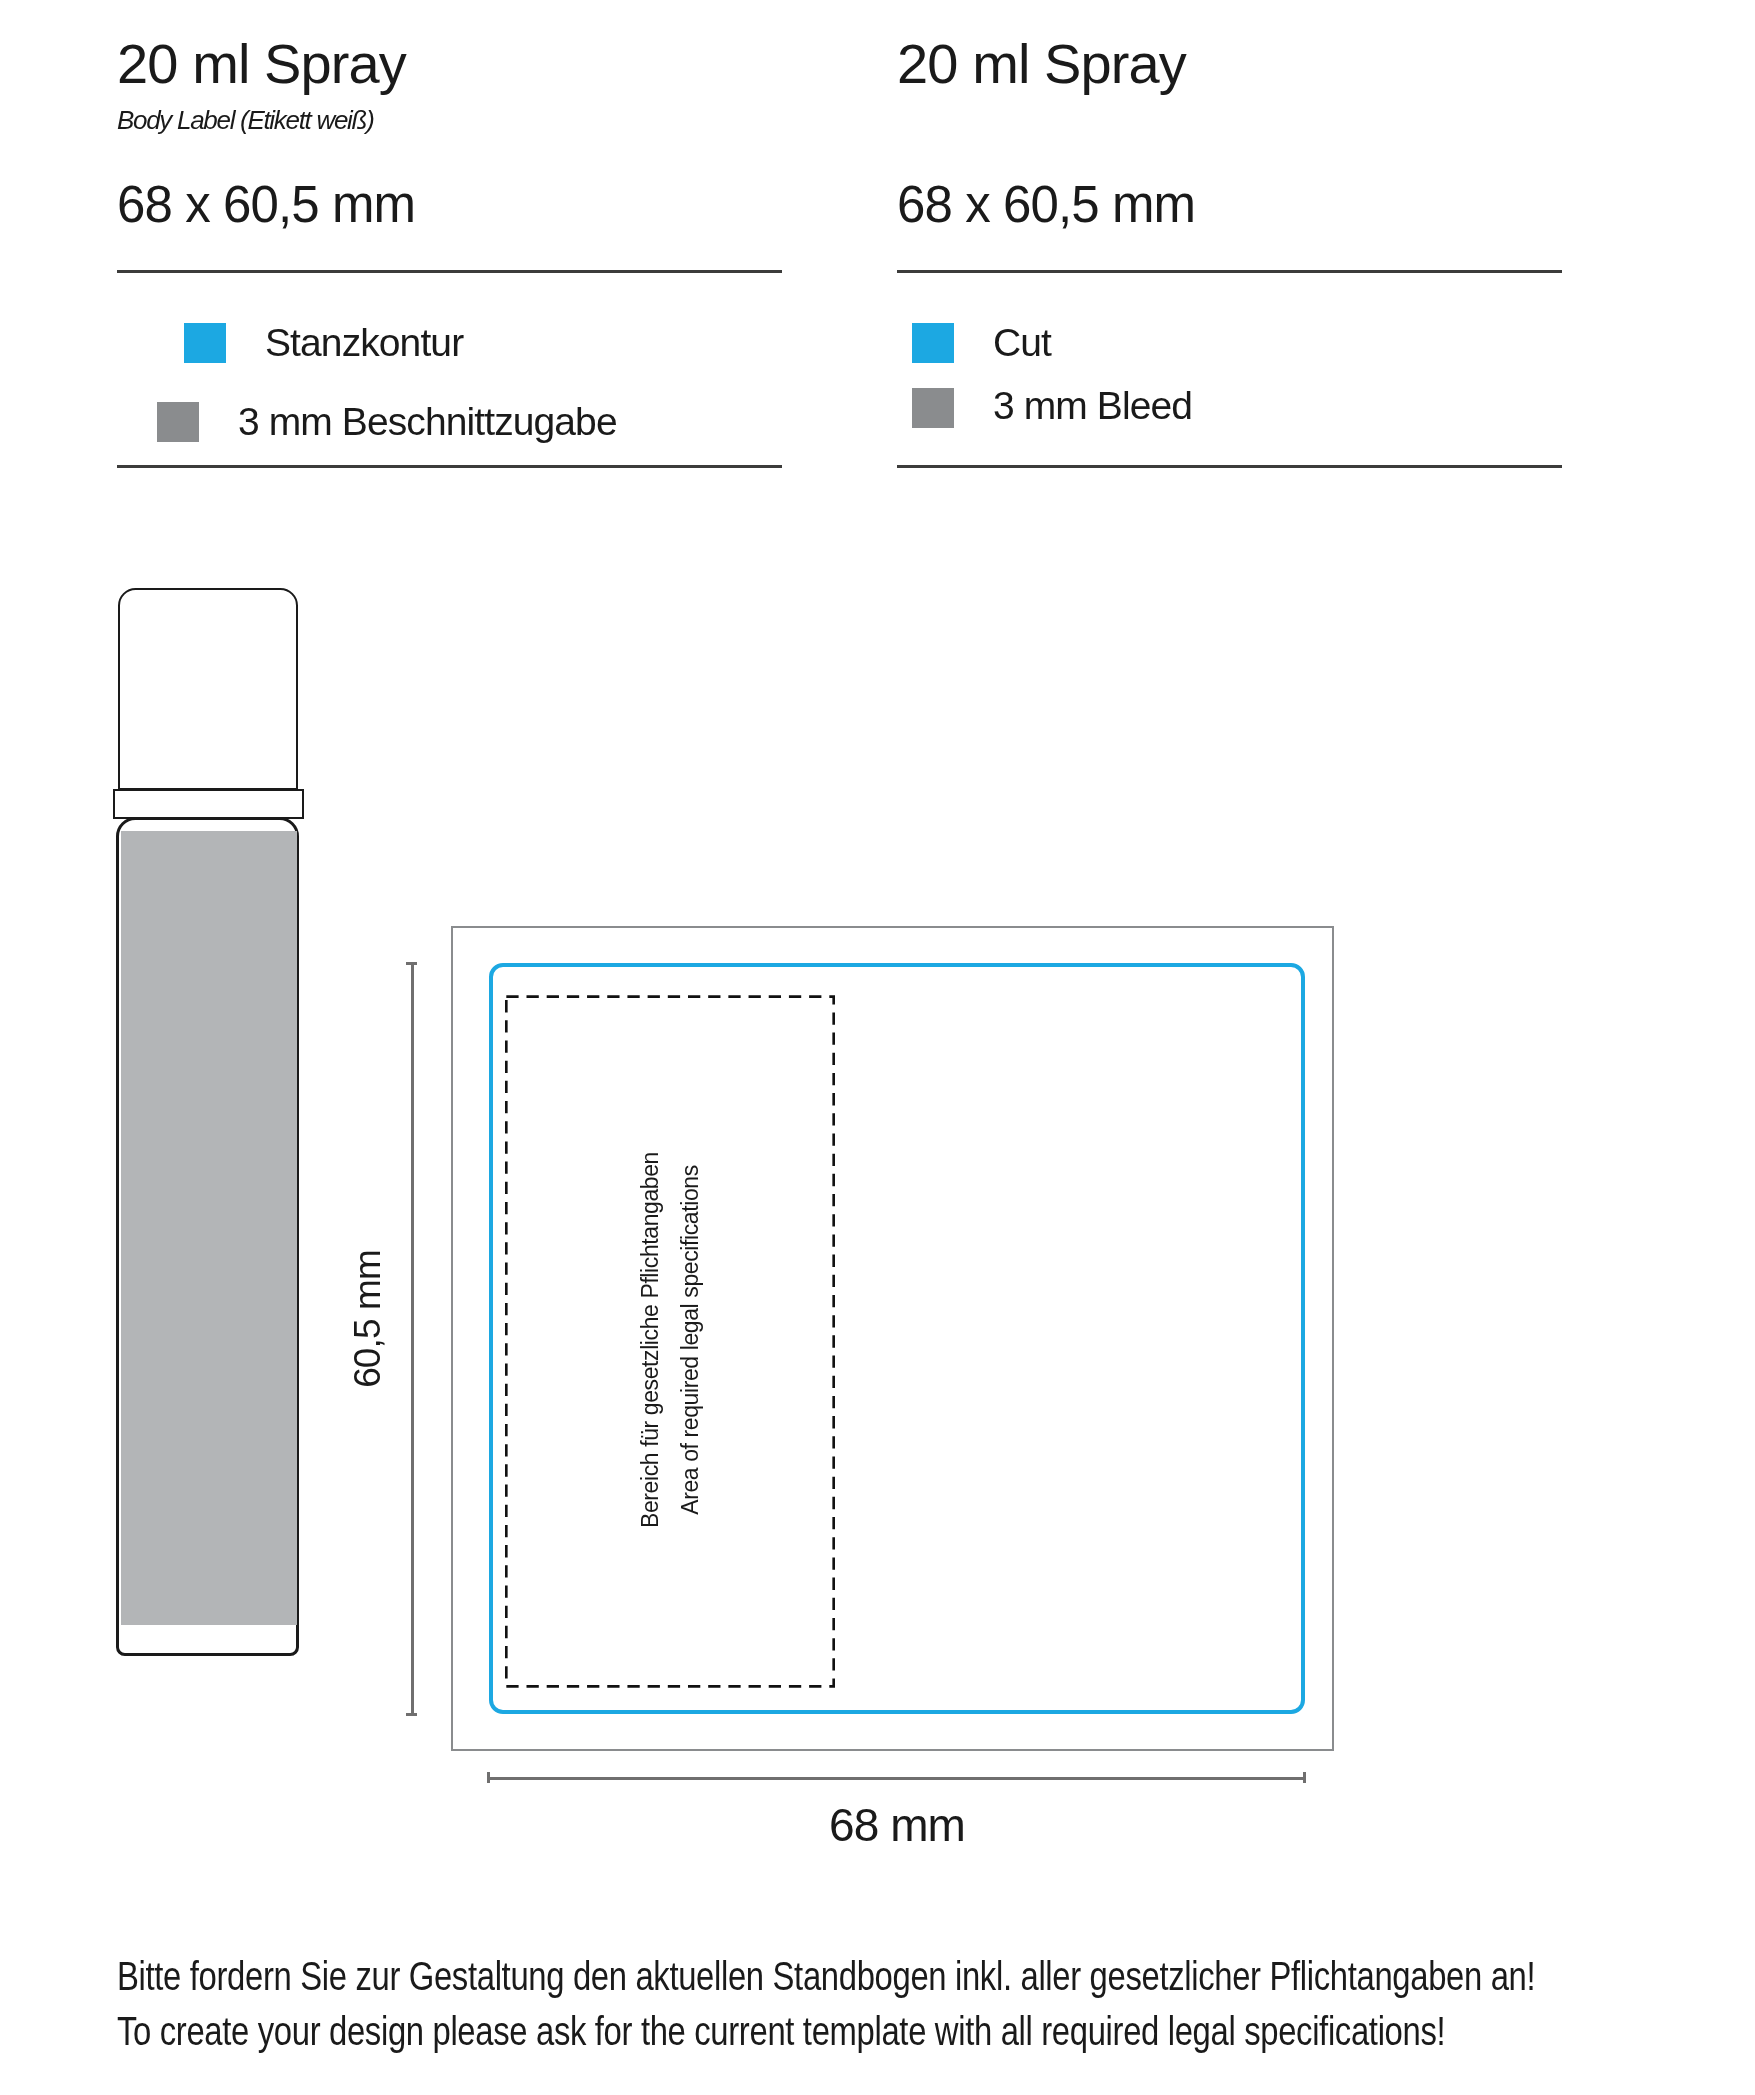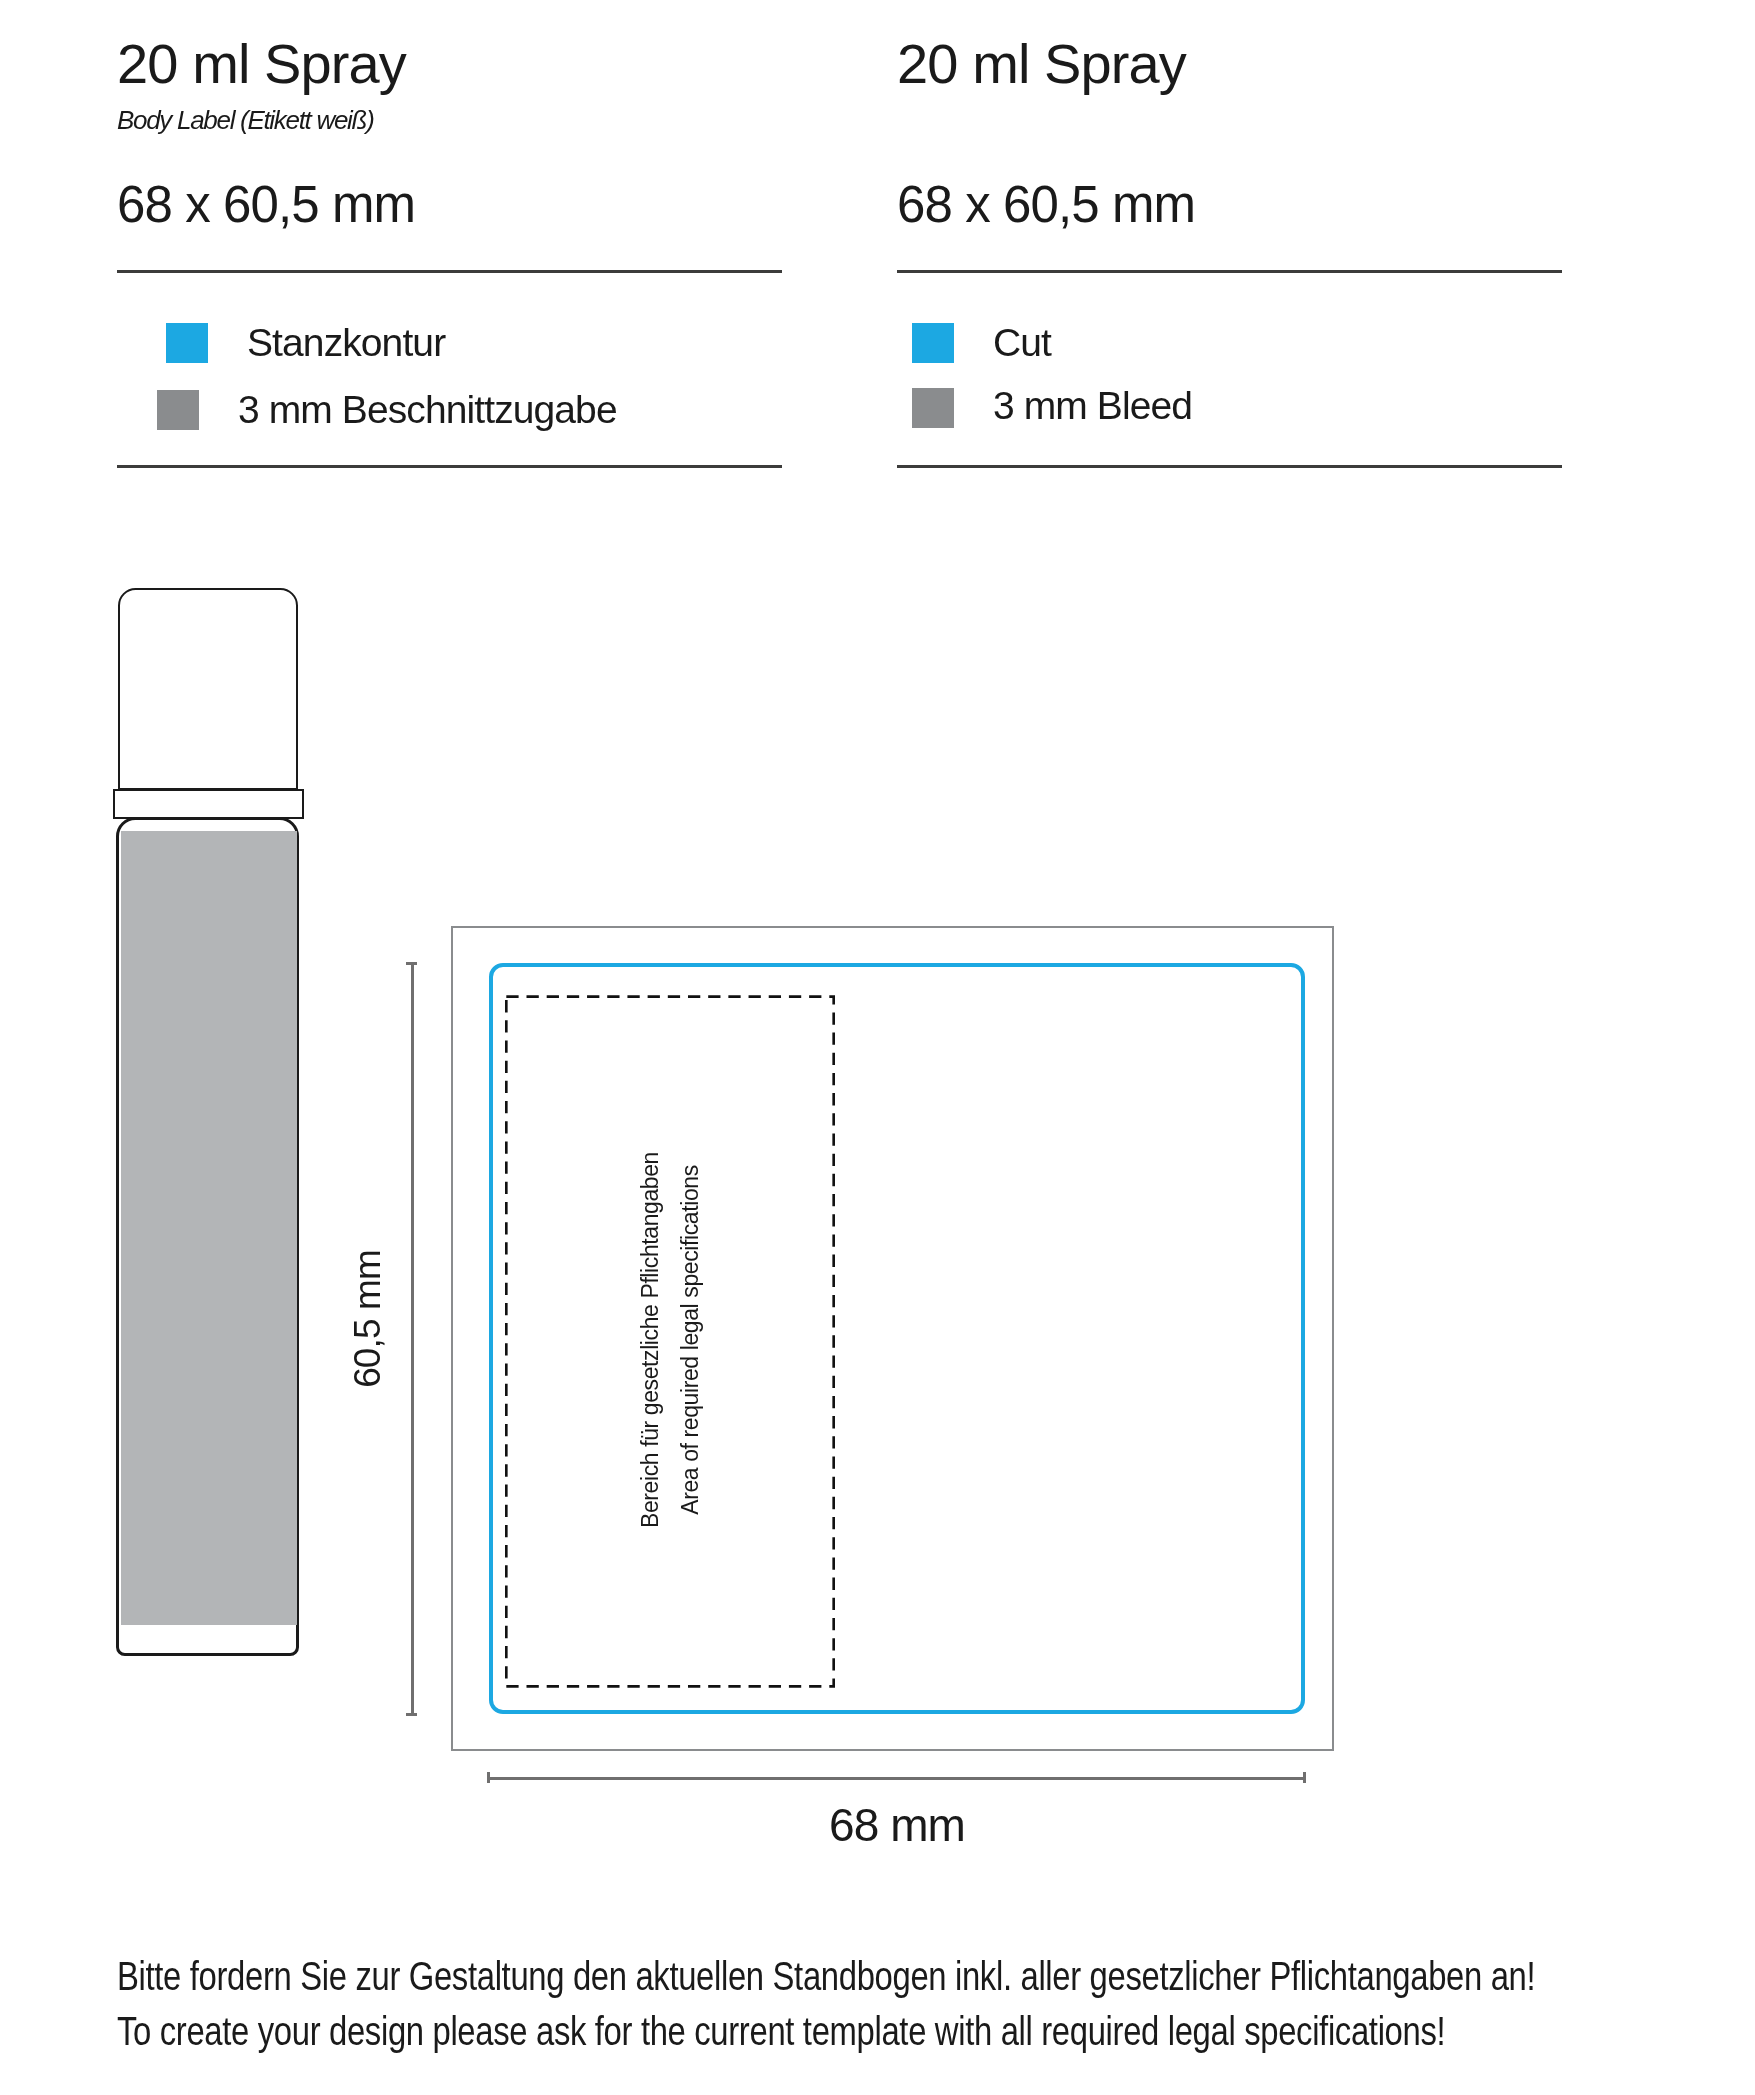--- a/index.html
+++ b/index.html
@@ -46,25 +46,25 @@
 
 <div class="page">
 
   <div class="abs" style="left:105px;top:32px;">
     <div class="col-title">20 ml Spray</div>
     <div class="col-subtitle">Body Label (Etikett weiß)</div>
   </div>
   <div class="abs col-dims" style="left:105px;top:180px;">68 x 60,5 mm</div>
   <div class="abs rule" style="left:105px;top:270px;width:665px;"></div>
 
-  <div class="abs legend-row" style="left:106px;top:321px;padding-left:48px;">
+  <div class="abs legend-row" style="left:124px;top:321px;padding-left:48px;">
     <div class="swatch" style="background: rgb(28, 168, 226);"></div>
     <div class="legend-label">Stanzkontur</div>
   </div>
-  <div class="abs legend-row" style="left:106px;top:388px;padding-left:39px;">
+  <div class="abs legend-row" style="left:106px;top:400px;padding-left:39px;">
     <div class="swatch" style="background: rgb(138, 140, 142);"></div>
     <div class="legend-label">3 mm Beschnittzugabe</div>
   </div>
   <div class="abs rule" style="left:105px;top:465px;width:665px;"></div>
 
   <div class="abs" style="left:885px;top:32px;">
     <div class="col-title">20 ml Spray</div>
   </div>
   <div class="abs col-dims" style="left:885px;top:180px;">68 x 60,5 mm</div>
   <div class="abs rule" style="left:885px;top:270px;width:665px;"></div>

